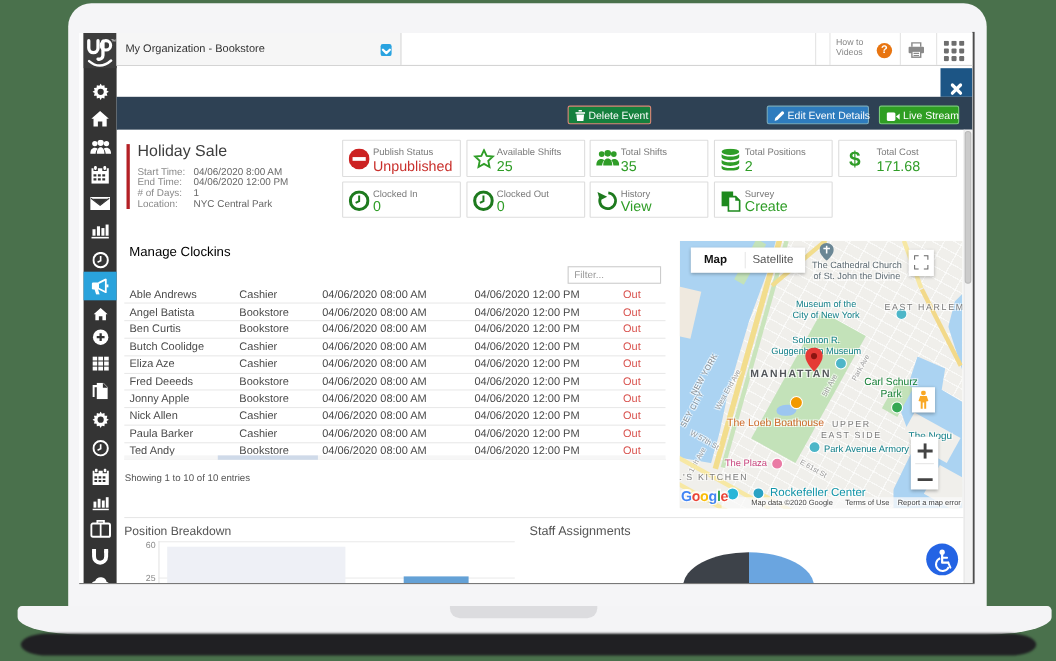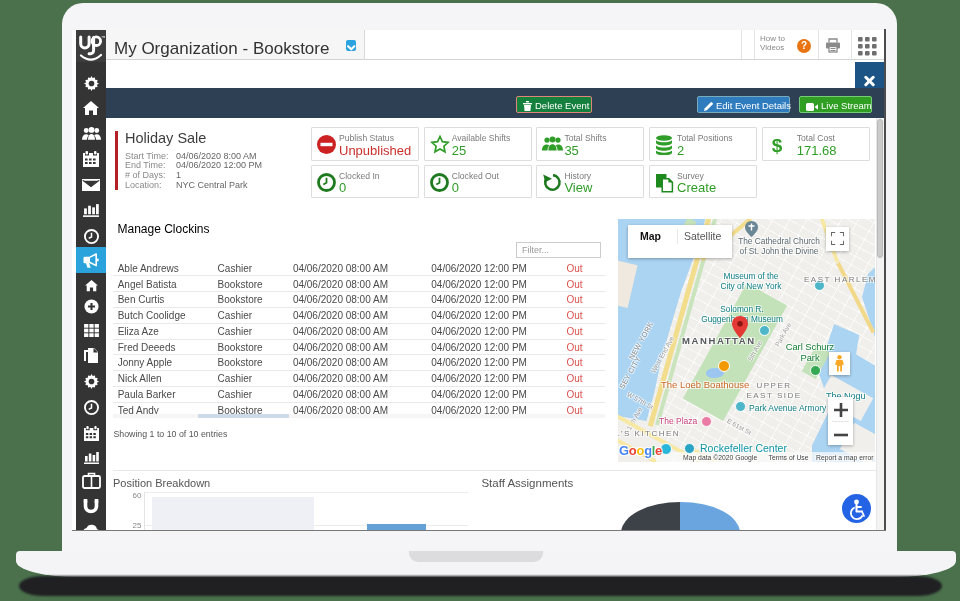--- a/index.html
+++ b/index.html
@@ -22,21 +22,21 @@
 
 #sidebar { left:4px; top:0; width:30px; height:500px; background:#343434; }
 #logo { left:4px; top:0; width:30px; height:32px; background:#3d3d3d; color:#fff; }
 .icell { position:absolute; left:4px; width:30px; height:25px; display:flex; align-items:center; justify-content:center; }
 .icell svg { display:block; }
 #mega { background:#2aa3dc; }
 
 
 #topbar { left:34px; top:0; width:778px; height:30px; background:#fff; border-bottom:1px solid #d4d4d4; }
 #ddzone { left:34px; top:0; width:258.5px; height:29px; background:#f6f6f6; border-right:1px solid #d9d9d9; }
-#orgtext { left:42px; top:9px; font-size:17px; color:#333; }
+#orgtext { left:42px; top:9px; font-size:10px; color:#333; }
 #ddicon { left:273.5px; top:9.5px; width:10.5px; height:11.5px; background:#2aa3e0; border-radius:2px; }
 .vsep { position:absolute; top:0; width:1px; height:29px; background:#e4e4e4; }
 #howto { left:688px; top:5px; font-size:8px; color:#888; line-height:8.5px; }
 #qmark { left:725px; top:9px; width:14px; height:14px; background:#e87511; border-radius:50%; color:#fff; font-size:10px; font-weight:bold; text-align:center; line-height:14px; }
 
 
 #bluebar { left:34px; top:30px; width:778px; height:28px; background:#2978b5; }
 #bluebar .title { position:absolute; left:11px; top:5px; font-size:14px; color:#eef5fa; font-weight:400; letter-spacing:.2px; }
 #xbox { left:783px; width:28.5px; height:26px; background:#1c5585; color:#fff; text-align:center; }
 
@@ -562,21 +562,21 @@
         <div class="lbl" style="left:208px;top:172px;color:#12808a;font-size:9px">The Nogu</div>
       <div class="lbl" style="left:41px;top:197px;color:#c9447e;font-size:8.5px">The Plaza</div>
       <div class="abs" style="left:83px;top:197px;width:11px;height:11px;border-radius:50%;background:#ea7ba5;border:1px solid #fff"></div>
       <div class="lbl" style="left:-3px;top:210px;color:#7b7b7b;font-size:8px;letter-spacing:1.5px">L'S&nbsp;KITCHEN</div>
       <div class="abs" style="left:66px;top:223.5px;width:11px;height:11px;border-radius:50%;background:#2ba3c4;border:1px solid #fff;z-index:3"></div>
       <div class="lbl" style="left:82px;top:223px;color:#1195a9;font-size:10.5px;z-index:3">Rockefeller Center</div>
         <div class="abs" style="left:42px;top:224px;width:12px;height:12px;border-radius:50%;background:#29b6d8;border:1px solid #fff;z-index:3"></div>
       <div class="abs" style="left:38px;top:233px;width:219px;height:10px;background:rgba(250,250,250,.75)"></div>
       <div class="lbl" style="left:65px;top:234.5px;color:#444;font-size:6.8px">Map data ©2020 Google&nbsp;&nbsp;&nbsp;&nbsp;&nbsp;&nbsp;Terms of Use&nbsp;&nbsp;&nbsp;&nbsp;Report a map error</div>
       <div class="lbl" style="left:1px;top:224px;font-size:13px;font-weight:bold;letter-spacing:-.3px;z-index:4"><span style="color:#4285f4">G</span><span style="color:#ea4335">o</span><span style="color:#fbbc05">o</span><span style="color:#4285f4">g</span><span style="color:#34a853">l</span><span style="color:#ea4335">e</span></div>
-      <div class="abs" style="left:10px;top:6px;width:104px;height:33px;background:#fff;box-shadow:0 1px 3px rgba(0,0,0,.3);font-size:10.5px;line-height:23px">
+      <div class="abs" style="left:10px;top:6px;width:104px;height:23px;background:#fff;box-shadow:0 1px 3px rgba(0,0,0,.3);font-size:10.5px;line-height:23px">
           <span style="position:absolute;left:12px;color:#111;font-weight:bold">Map</span>
           <span style="position:absolute;left:56px;color:#565656">Satellite</span>
           <span style="position:absolute;left:49px;top:4px;width:1px;height:15px;background:#e8e8e8"></span>
         </div>
       <div class="abs" style="left:207.5px;top:8px;width:23.5px;height:23.5px;background:#fff;box-shadow:0 1px 3px rgba(0,0,0,.3)"><svg width="13" height="13" viewBox="0 0 11 11" style="margin:5px">
             <path d="M0 3.5V0h3.5M7.5 0H11v3.5M11 7.5V11H7.5M3.5 11H0V7.5" fill="none" stroke="#666" stroke-width="1.6"></path>
           </svg></div>
       <div class="abs" style="left:211px;top:133px;width:21px;height:23px;background:#fff;box-shadow:0 1px 3px rgba(0,0,0,.3)"><svg width="11" height="17" viewBox="0 0 11 17" style="margin:3px 5px">
             <g fill="#f9a825">
               <circle cx="5.5" cy="2.2" r="2.2"></circle>

